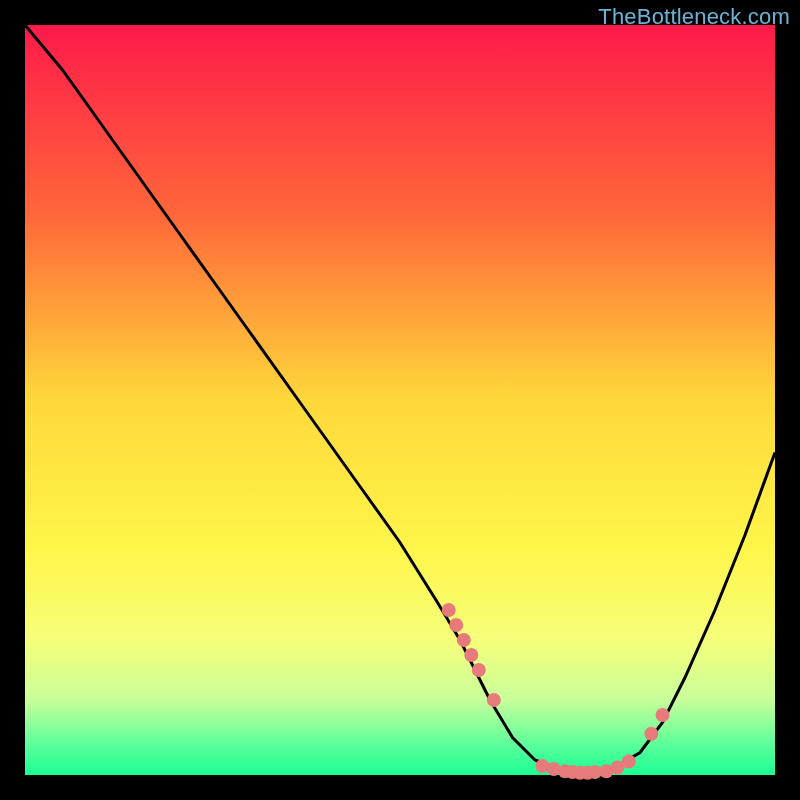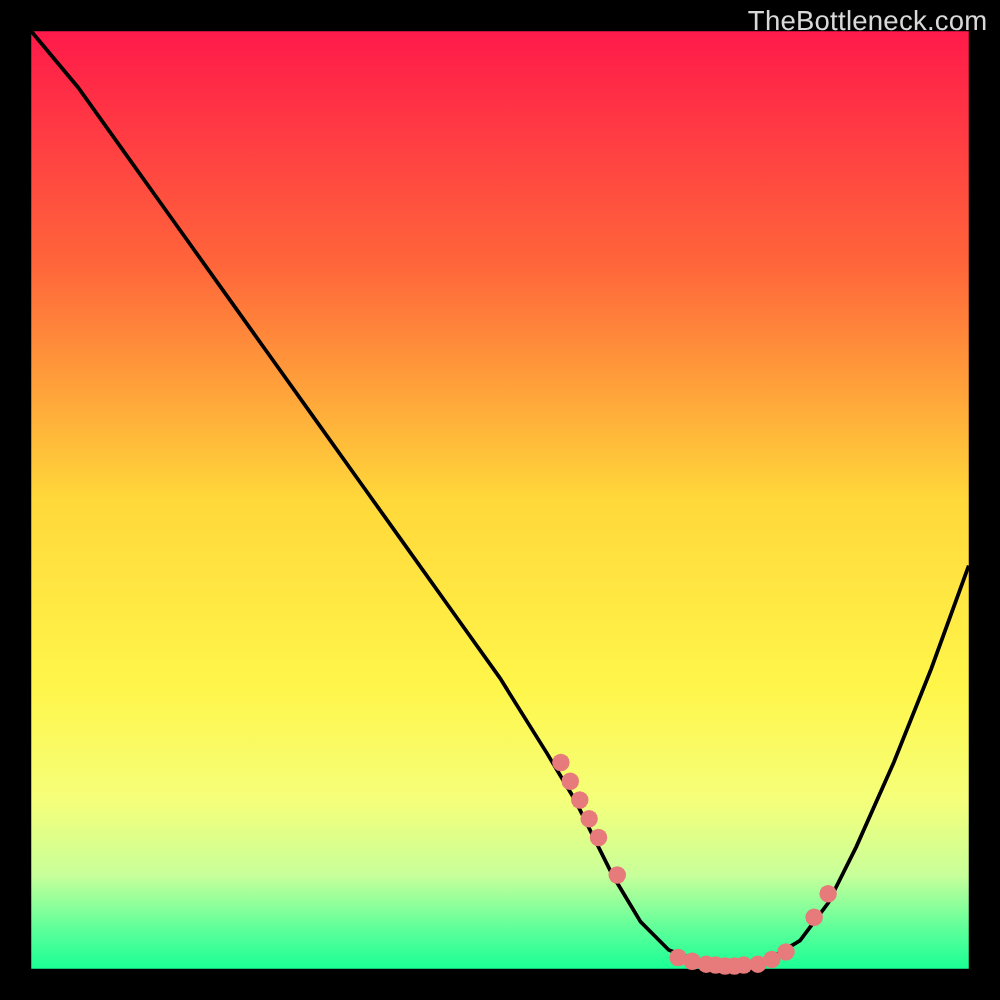--- a/index.html
+++ b/index.html
@@ -25,21 +25,21 @@
       #f5ff7a 82%,
       #c8ff9a 90%,
       #5aff9a 96%,
       #1aff94 100%
     );
   }
   .watermark {
     position: absolute;
     top: 4px;
     right: 10px;
-    color: #ffffff;
+    color: #7dd3fc;
     font-size: 22px;
     font-weight: 500;
     letter-spacing: 0.2px;
     opacity: 0.85;
   }
   svg.plot {
     position: absolute;
     left: 25px;
     top: 25px;
     width: 750px;

